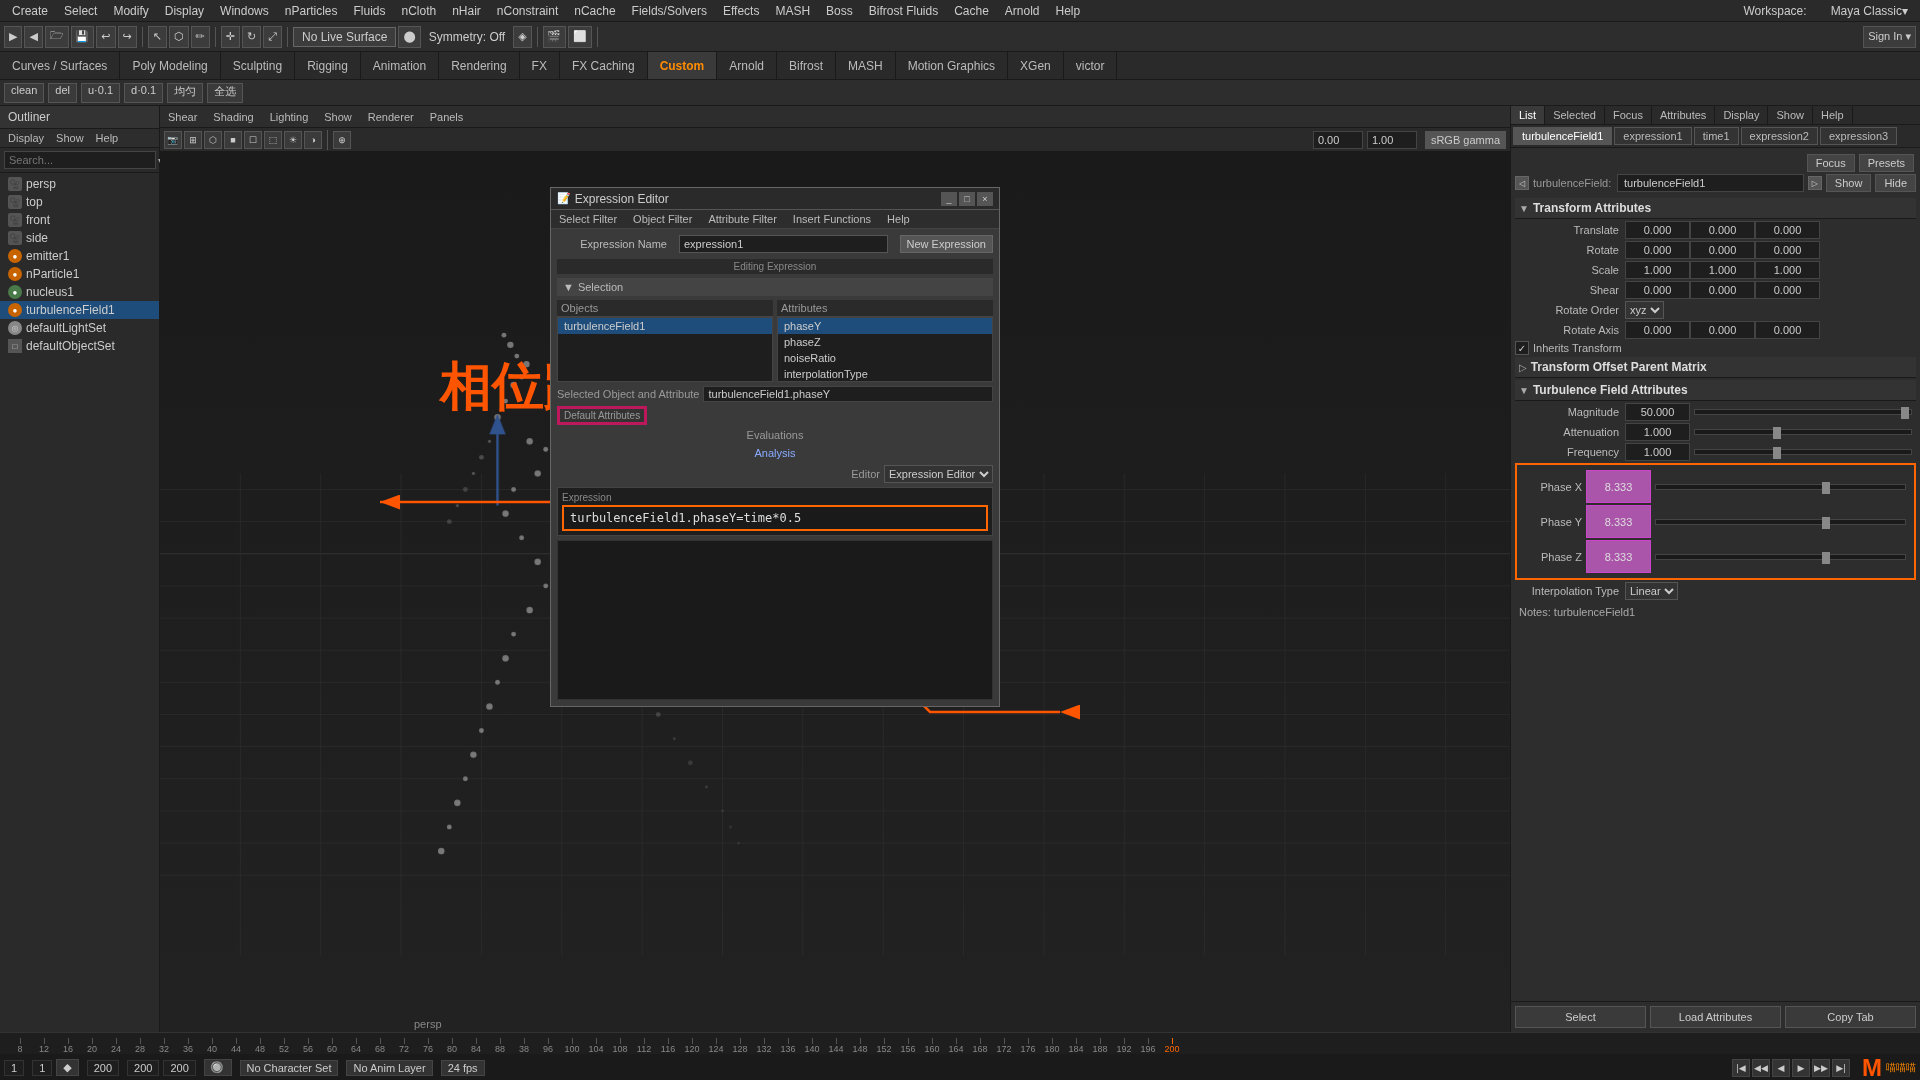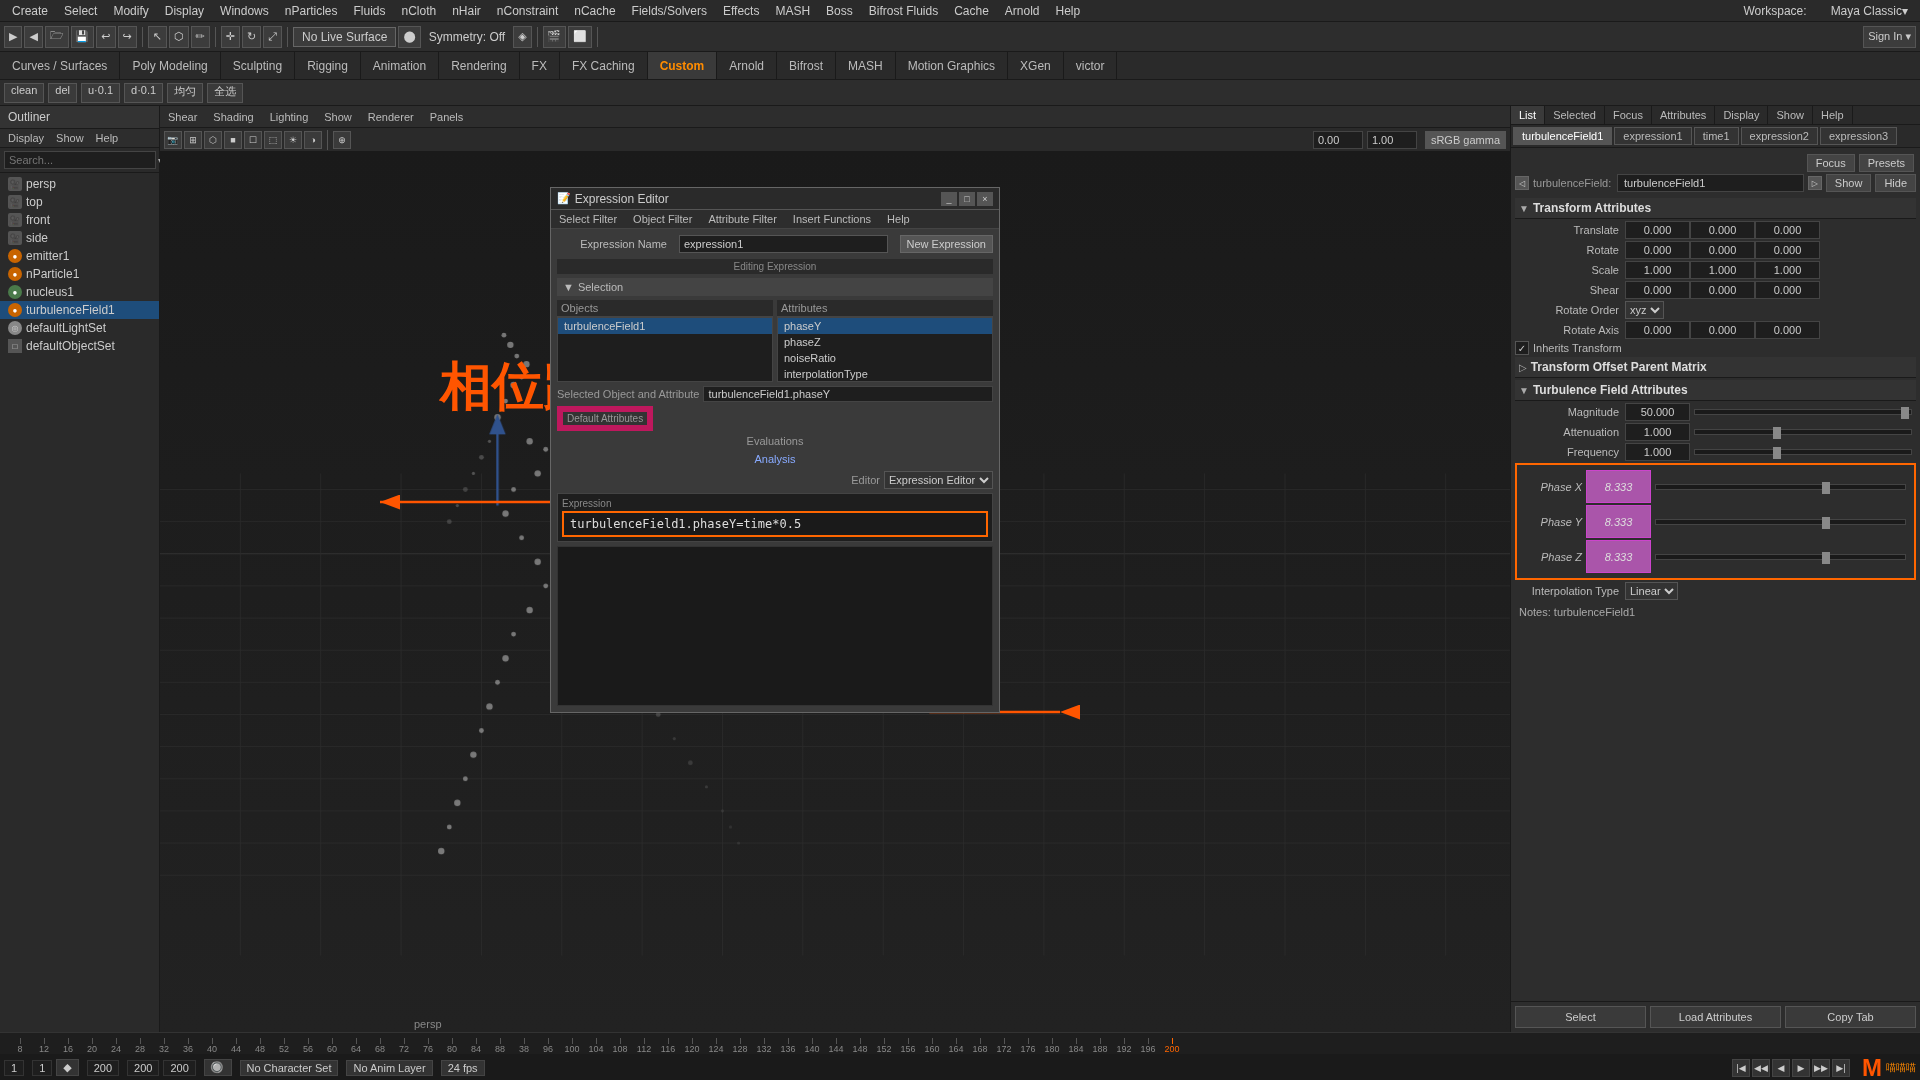--- a/index.html
+++ b/index.html
@@ -79,21 +79,21 @@
     .two-col { display: flex; gap: 4px; }
     .col-header { background: #2a2a2a; padding: 2px 4px; font-size: 11px; color: #999; border-bottom: 1px solid #444; }
     .col-list { background: #1e1e1e; height: 65px; overflow-y: auto; border: 1px solid #444; }
     .col-item { padding: 2px 6px; font-size: 11px; color: #ccc; cursor: pointer; }
     .col-item.selected { background: #1e4d7b; }
     .col-item.attr-selected { background: #1e4d7b; }
     .selected-attr-row { display: flex; align-items: center; margin: 4px 0; gap: 4px; }
     .selected-attr-label { font-size: 11px; color: #999; white-space: nowrap; }
     .selected-attr-val { background: #1e1e1e; border: 1px solid #444; color: #ccc; padding: 1px 4px; font-size: 11px; flex: 1; }
     .default-attrs { margin: 4px 0; }
-    .default-attr-btn { font-size: 10px; color: #999; padding: 1px 4px; background: #333; border: 6px solid #be185d; cursor: pointer; text-align: center; }
+    .default-attr-btn { font-size: 10px; color: #999; padding: 1px 4px; background: #333; border: 3px solid #be185d; cursor: pointer; text-align: center; }
     .eval-row { display: flex; align-items: center; gap: 6px; margin: 4px 0; flex-direction: column; }
     .eval-label { font-size: 11px; color: #999; }
     .eval-link { font-size: 11px; color: #88aaff; cursor: pointer; }
     .eval-select { background: #333; border: 1px solid #555; color: #ccc; font-size: 11px; height: 18px; }
     .expr-editor-section { background: #1e1e1e; border: 1px solid #444; padding: 4px; margin: 4px 0; }
     .expr-editor-label { font-size: 10px; color: #888; margin-bottom: 2px; }
     .expr-code-box { background: #1a1a1a; border: 2px solid #ff6600; padding: 4px 6px; font-family: monospace; font-size: 12px; color: #ddd; }
     .expr-code-area { background: #1a1a1a; border: 1px solid #333; min-height: 160px; margin-top: 4px; }
 
     
@@ -116,21 +116,21 @@
     .attr-row { display: flex; align-items: center; margin: 2px 0; }
     .attr-name { font-size: 11px; color: #bbb; width: 110px; text-align: right; padding-right: 6px; }
     .attr-val-box { background: #1e1e1e; border: 1px solid #444; color: #ccc; font-size: 11px; height: 18px; width: 65px; display: flex; align-items: center; justify-content: center; }
     .attr-slider { flex: 1; height: 6px; background: #1a1a1a; border: 1px solid #444; margin: 0 4px; position: relative; }
     .attr-slider-thumb { position: absolute; right: 10px; top: -3px; width: 8px; height: 12px; background: #888; }
     .attr-checkbox { width: 14px; height: 14px; border: 1px solid #555; background: #1e1e1e; display: flex; align-items: center; justify-content: center; cursor: pointer; }
     .attr-checkbox.checked::after { content: '✓'; font-size: 10px; color: #ccc; }
     .attr-label-row { display: flex; align-items: center; margin: 2px 0; }
     .attr-inline-label { font-size: 11px; color: #bbb; margin-left: 4px; }
     .attr-select { background: #333; border: 1px solid #555; color: #ccc; font-size: 11px; height: 18px; }
-    .phase-box { display: flex; flex-direction: column; border: 2px solid #ff6600; padding: 4px; margin: 2px 0; font-style: italic; }
+    .phase-box { display: flex; flex-direction: column; border: 2px solid #ff6600; padding: 4px; margin: 2px 0; }
     .phase-row { display: flex; align-items: center; margin: 1px 0; }
     .phase-label { font-size: 11px; color: #bbb; width: 65px; text-align: right; padding-right: 4px; }
     .phase-val { background: #aa55aa; border: 1px solid #cc44cc; color: #ddd; font-size: 11px; height: 33px; width: 65px; display: flex; align-items: center; justify-content: center; }
 
     
     #timeline { height: 22px; background: #1e1e1e; border-top: 1px solid #333; position: relative; overflow: hidden; }
     .timeline-inner { display: flex; align-items: flex-end; height: 100%; padding: 0 8px; }
     .tl-tick { display: flex; flex-direction: column; align-items: center; font-size: 9px; color: #888; min-width: 24px; }
     .tl-line { height: 6px; width: 1px; background: #555; }
 

